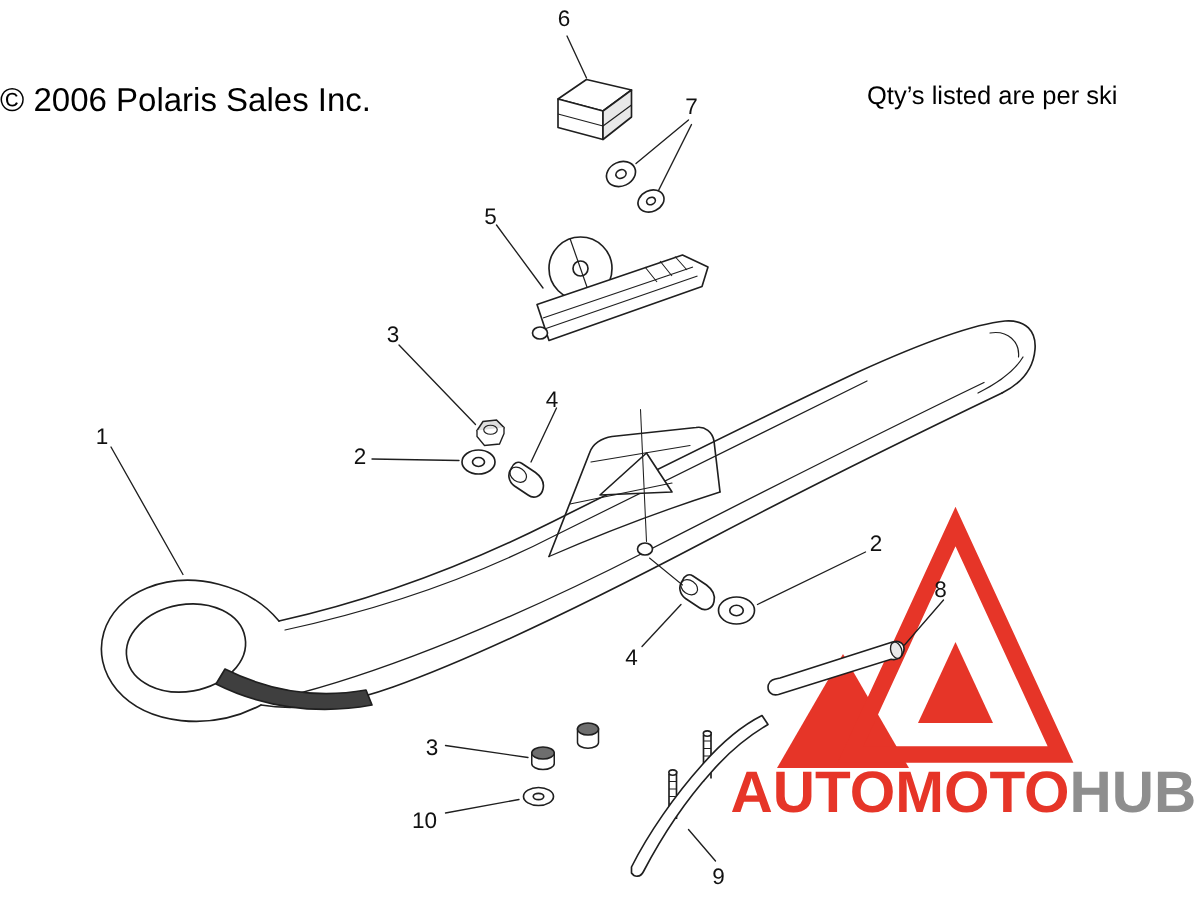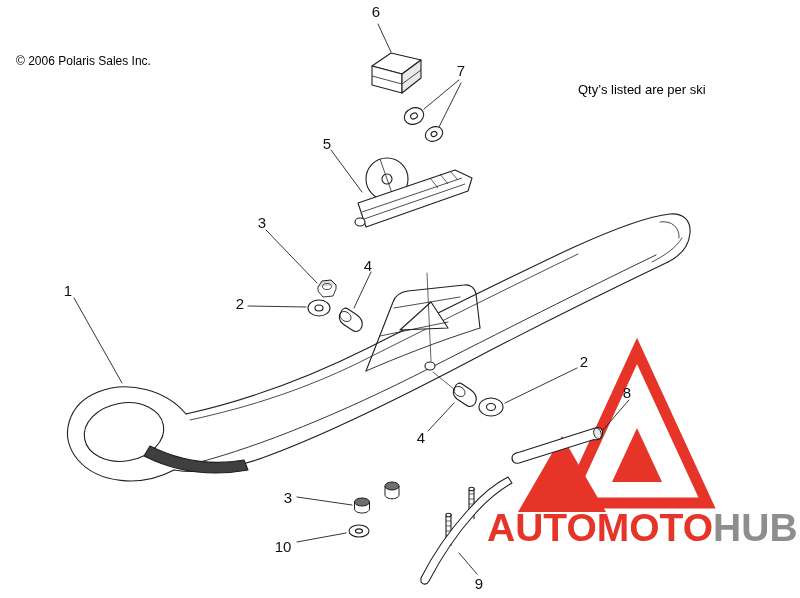--- a/index.html
+++ b/index.html
@@ -6,26 +6,26 @@
   html,body { width:800px; height:598px; }
   body {
     background:#ffffff;
     font-family:"Liberation Sans", sans-serif;
     position:relative;
     overflow:hidden;
   }
   .canvas { position:absolute; left:0; top:0; width:800px; height:598px; background:#fff; }
   svg.diagram { position:absolute; left:0; top:0; display:block; }
   .copyright {
-    position:absolute; left:16px; top:54px;
-    font-size:12px; color:#000; white-space:nowrap;
+    position:absolute; left:0; top:54px;
+    font-size:22px; color:#000; white-space:nowrap;
   }
   .qty-note {
     position:absolute; left:578px; top:54px;
-    font-size:13px; color:#000; white-space:nowrap;margin-top:28px;
+    font-size:17px; color:#000; white-space:nowrap;
   }
   .callout { font-size:15px; fill:#111; font-family:"Liberation Sans", sans-serif; }
   .wm-text { font-family:"Liberation Sans", sans-serif; }
 </style>
 </head>
 <body>
 
 <div class="canvas">
 
   <svg class="diagram" width="800" height="598" viewBox="0 0 800 598">

